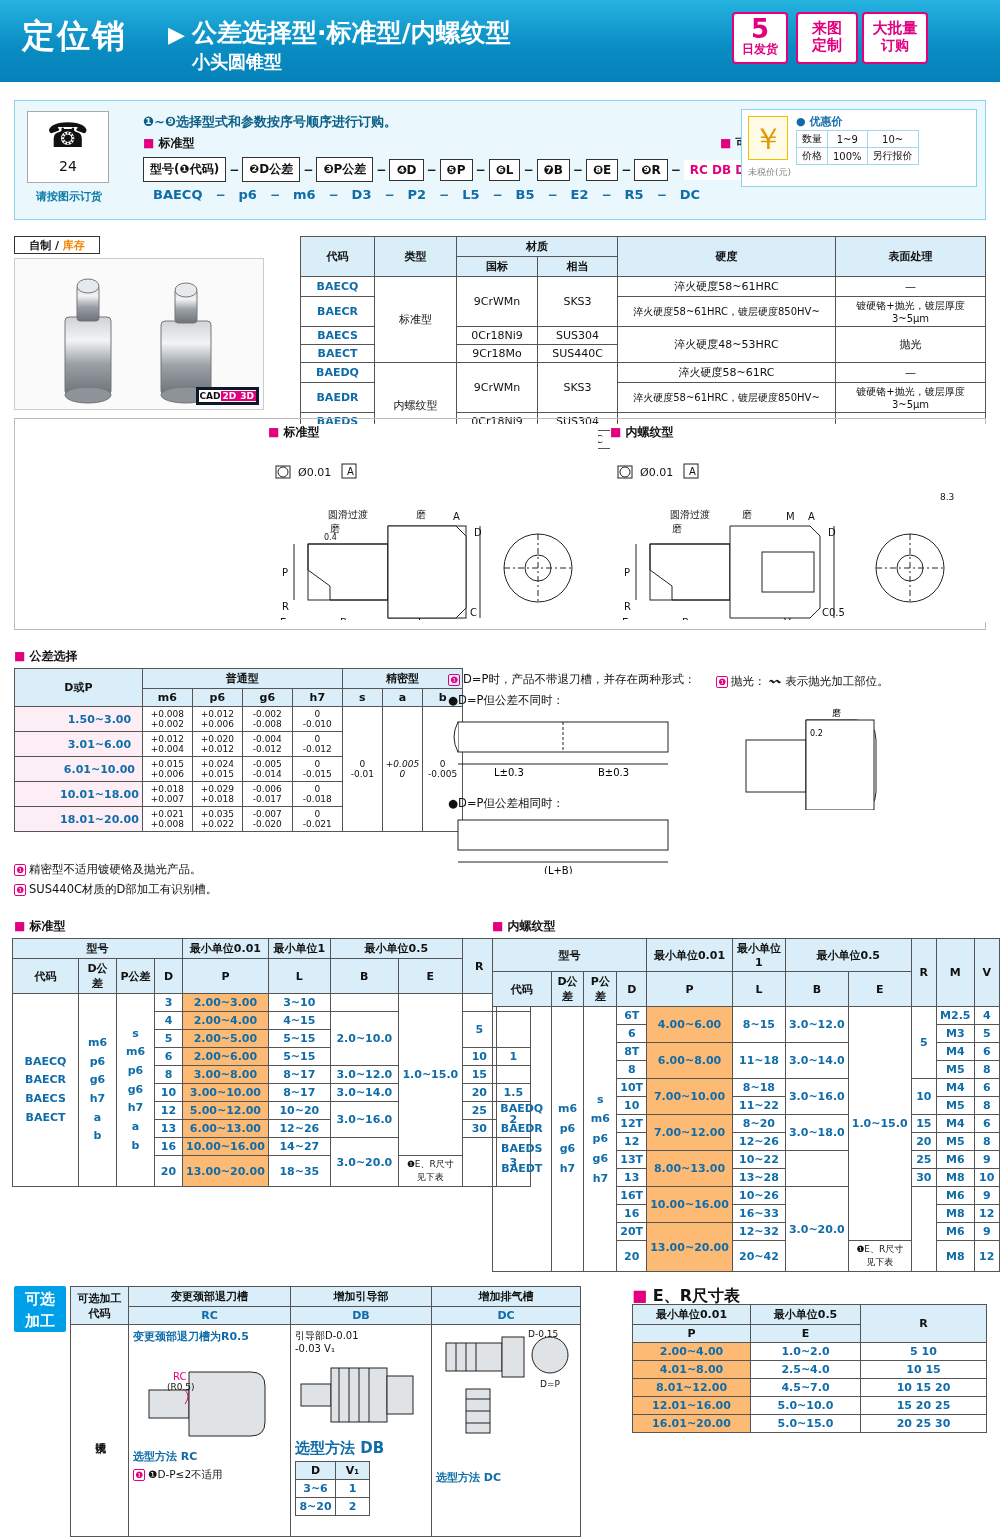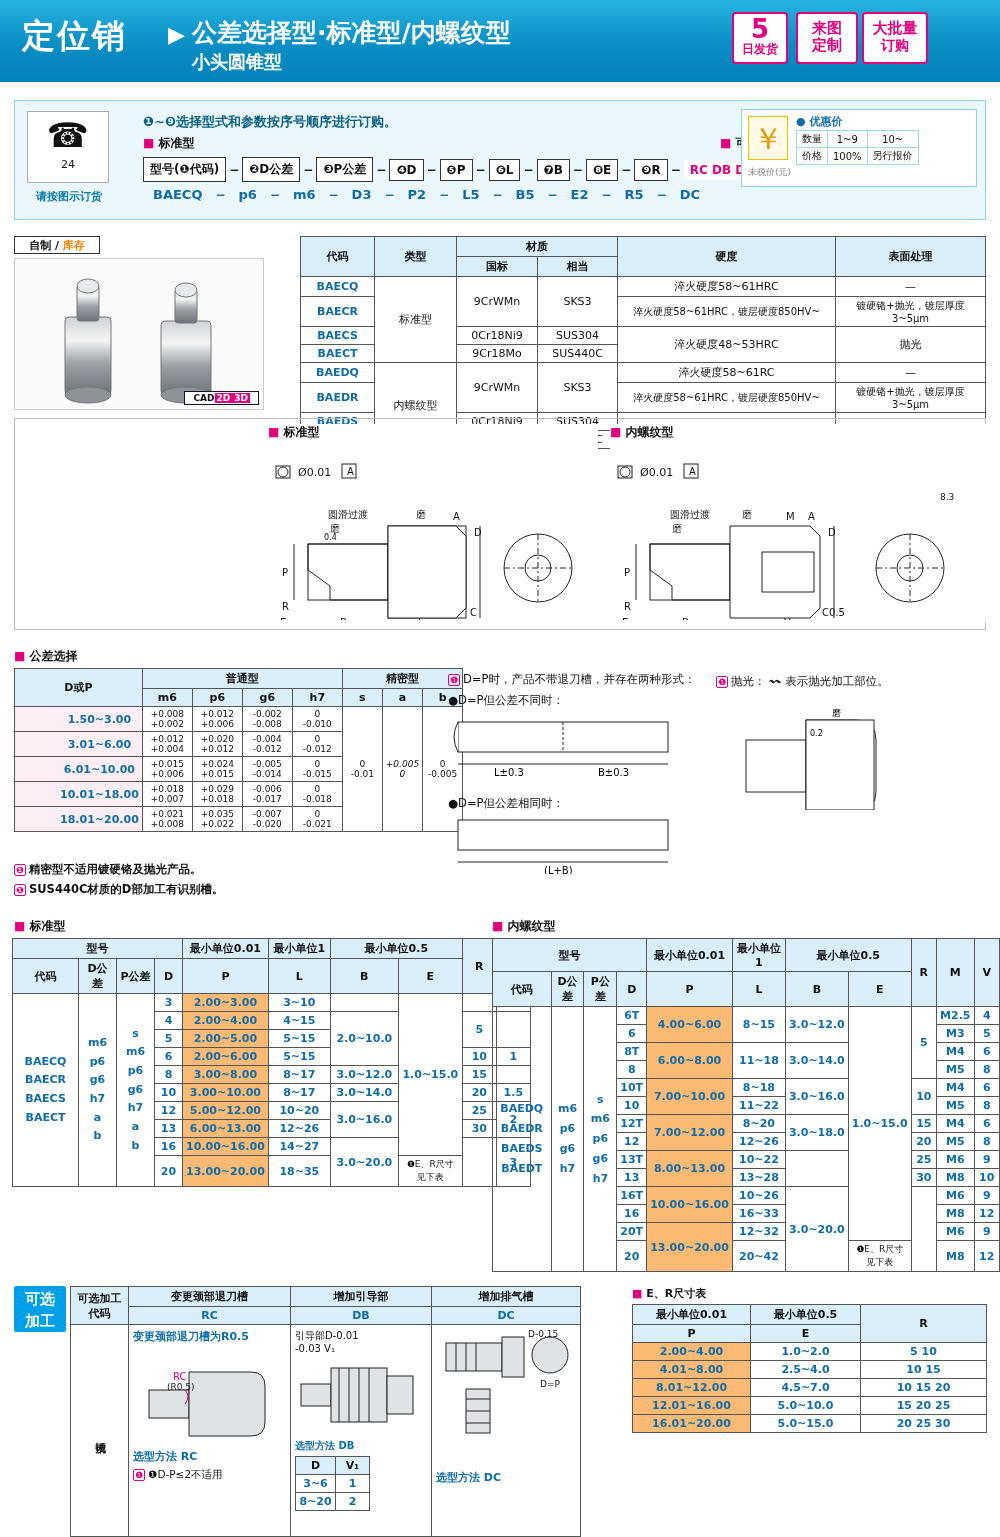--- a/index.html
+++ b/index.html
@@ -88,21 +88,21 @@
     position:absolute; left:14px; top:236px; width:86px; height:18px;
     border:1px solid #333; font-size:11px; font-weight:bold; text-align:center; line-height:17px; background:#fff;
   }
   .lr-tag .o { color:#f08200; }
   .prod-photo {
     position:absolute; left:14px; top:258px; width:250px; height:152px;
     border:1px solid #ccc; background:#fafafa;
   }
   .cad-badge {
     position:absolute; right:4px; bottom:4px; font-size:9px; font-weight:bold;
-    border:1px solid #0f172a; background:#fff; padding:1px 8px;
+    border:3px solid #0f172a; background:#fff; padding:1px 0;
   }
   .cad-badge .red { background:#e2007f; color:#fff; padding:0 2px; display:inline-block;}
 
   table.grid { border-collapse: collapse; }
   table.grid th, table.grid td {
     border:1px solid #555; font-size:11px; text-align:center; padding:2px 3px;
   }
   table.grid th { background:#d9eef8; font-weight:bold; }
 
   .mat-table { position:absolute; left:300px; top:236px; width:686px; }
@@ -113,21 +113,21 @@
   #draw-std { left:268px; top:424px; width:330px; height:198px; border:none;}
   #draw-thr { left:610px; top:424px; width:378px; height:198px; border:none;}
   .draw-title { font-size:12px; font-weight:bold; }
   .draw-title .sq { color:#e2007f; }
 
   
   .tol-head { position:absolute; left:14px; top:648px; font-size:12px; font-weight:bold;}
   .tol-head .sq { color:#e2007f; }
   .tol-table { position:absolute; left:14px; top:668px; }
   .tol-table td.rng { color:#0f6ca8; font-weight:bold; background:#fdeef6;padding-left:45px; }
-  .tol-note { position:absolute; left:14px; font-size:11.5px; font-weight:bold; }
+  .tol-note { position:absolute; left:14px; font-size:11.5px; font-weight:normal; }
   #tol-note1 { top:862px; }
   #tol-note2 { top:882px; }
   .note-circ {
     display:inline-block; width:12px; height:12px; border:1px solid #e2007f; color:#e2007f;
     font-size:9px; text-align:center; line-height:11px; border-radius:2px; margin-right:3px;
   }
   .side-note { position:absolute; font-size:11.5px; }
   #side-note-a { left:448px; top:672px; width:250px;}
   #side-note-b { left:716px; top:672px; width:270px;}
 
@@ -142,21 +142,21 @@
   .bval { color:#0f6ca8; font-weight:bold; }
   .pinkcell { background:#fdba74; }
 
   
   .opt-label {
     position:absolute; left:14px; top:1286px; width:52px; height:46px;
     background:#00a0e9; color:#fff; font-weight:bold; font-size:15px;
     text-align:center; line-height:22px; padding-top:2px; border-radius:2px;
   }
   .opt-tbl { position:absolute; left:70px; top:1286px; }
-  .er-title { position:absolute; left:632px; top:1286px; font-size:11px; font-weight:bold; }
+  .er-title { position:absolute; left:632px; top:1286px; font-size:16px; font-weight:bold; }
   .er-title .sq { color:#e2007f; }
   .er-tbl { position:absolute; left:632px; top:1304px; }
   .er-tbl td { font-size:11.5px; }
 </style>
 </head>
 <body>
 
 <div class="page">
 
   <div class="header">
@@ -175,21 +175,21 @@
     </div>
     <div class="badge-box" id="badge-bulk">
       <div class="b1">大批量</div>
       <div class="b2">订购</div>
     </div>
   </div>
 
   <div class="order-panel">
     <div class="phone-ico">
       <div class="glyph">☎</div>
-      <div style="font-size:11px;">24</div>
+      <div style="font-size:14px;">24</div>
     </div>
     <div class="phone-note">请按图示订货</div>
 
     <div class="order-line1">❶~❾选择型式和参数按序号顺序进行订购。</div>
     <div class="std-tag"><span class="sq">■</span> <span>标准型</span></div>
     <div class="opt-tag"><span class="sq">■</span> <span>可选加工</span></div>
 
     <div class="code-row">
       <div class="code-cell">型号(❶代码)</div>
       <span class="dash">−</span>
@@ -893,21 +893,21 @@
           <g stroke="#222" fill="#dfe3e6" stroke-width="1">
             <rect x="6" y="30" width="30" height="22"></rect>
             <rect x="36" y="14" width="56" height="54"></rect>
             <rect x="92" y="22" width="26" height="38"></rect>
             <line x1="44" y1="14" x2="44" y2="68"></line>
             <line x1="54" y1="14" x2="54" y2="68"></line>
             <line x1="64" y1="14" x2="64" y2="68"></line>
             <line x1="74" y1="14" x2="74" y2="68"></line>
           </g>
         </svg>
-        <div style="color:#0f6ca8; font-weight:bold; font-size:10px;">选型方法 DB</div>
+        <div style="color:#0f6ca8; font-weight:bold; font-size:15px;">选型方法 DB</div>
         <table class="grid" style="margin-top:3px;">
           <tbody>
                 <tr>
             <th style="width:40px;">D</th>
             <th style="width:34px;">V₁</th>
           </tr>
           <tr>
             <td class="bval">3~6</td>
             <td class="bval">1</td>
           </tr>

